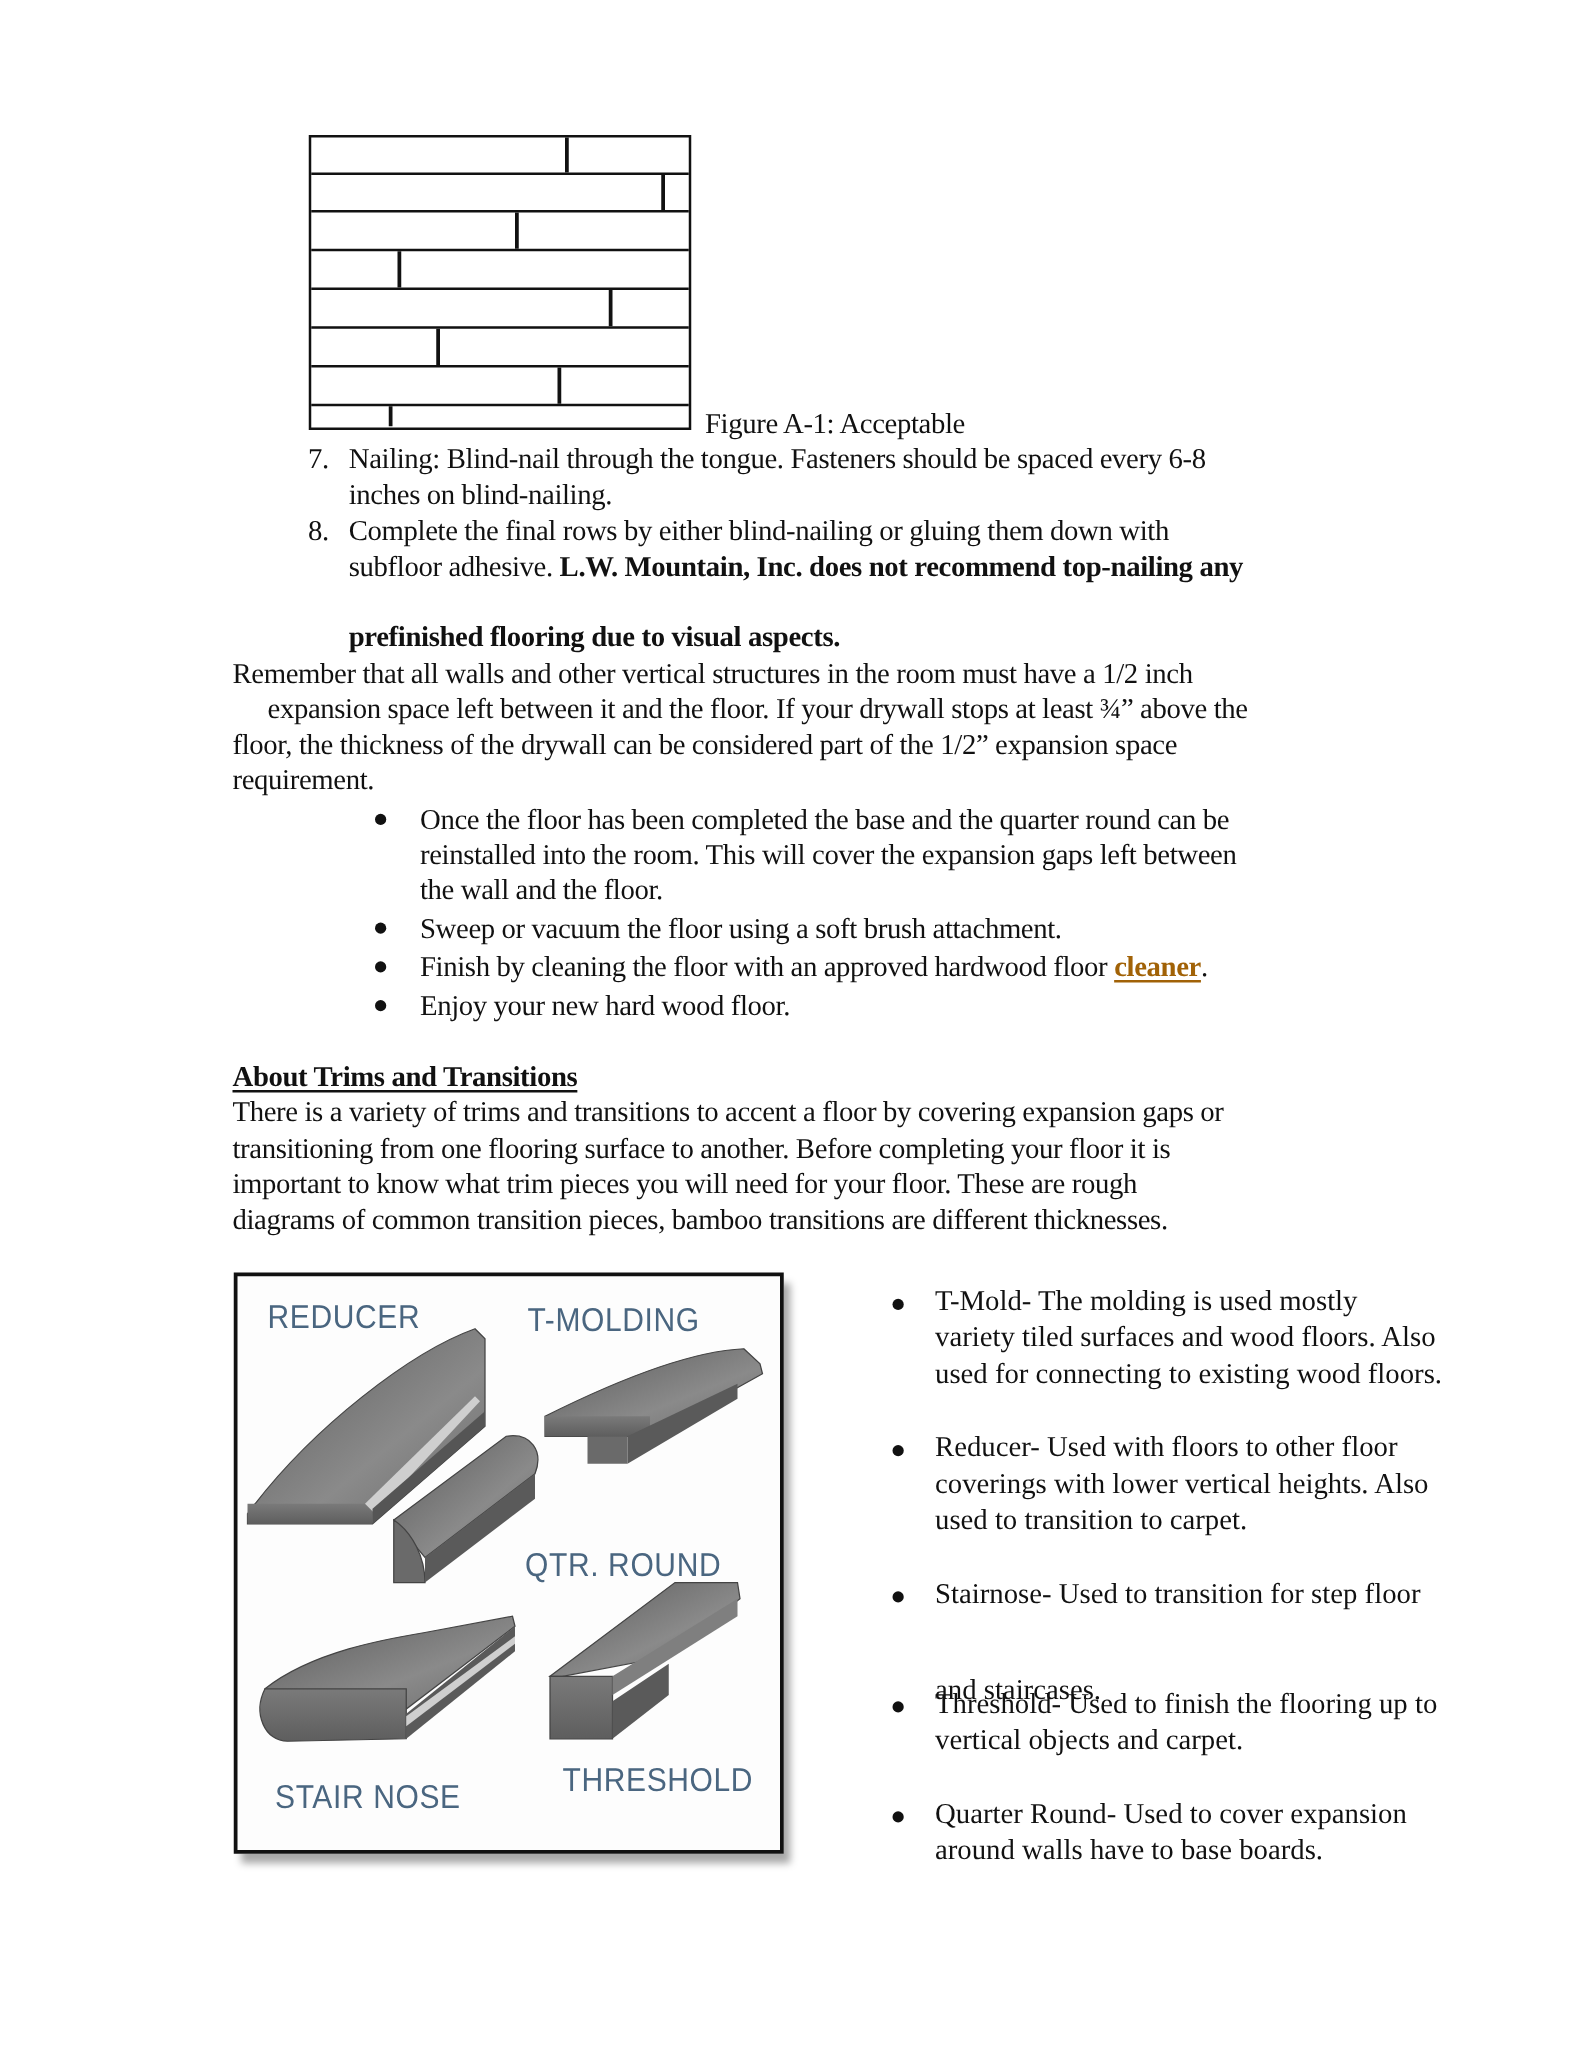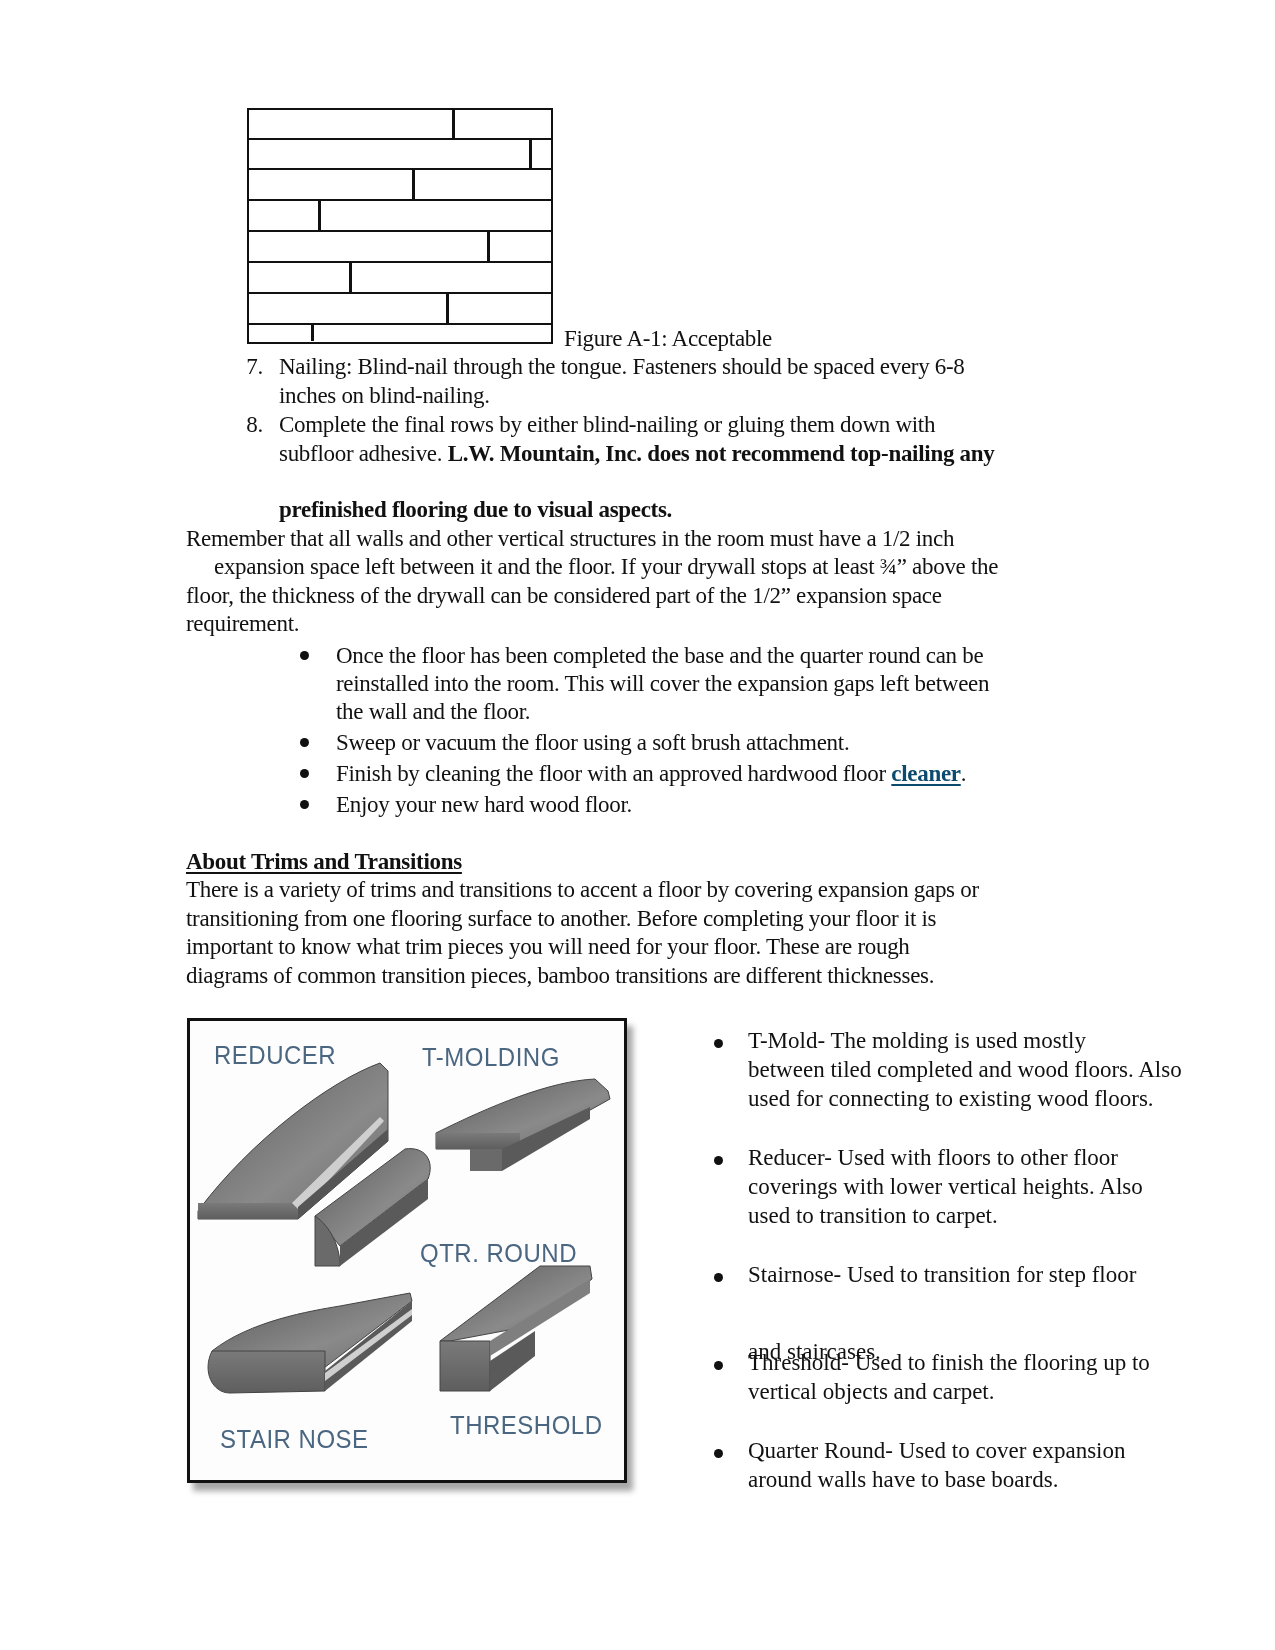--- a/index.html
+++ b/index.html
@@ -81,21 +81,21 @@
 <div>
   <div class="bullet-dot" style="left:300px;top:651px;"></div>
   <div class="line" style="left:336px;top:642px;">Once the floor has been completed the base and the quarter round can be</div>
   <div class="line" style="left:336px;top:670px;">reinstalled into the room. This will cover the expansion gaps left between</div>
   <div class="line" style="left:336px;top:698px;">the wall and the floor.</div>
 
   <div class="bullet-dot" style="left:300px;top:738px;"></div>
   <div class="line" style="left:336px;top:729px;">Sweep or vacuum the floor using a soft brush attachment.</div>
 
   <div class="bullet-dot" style="left:300px;top:769px;"></div>
-  <div class="line" style="left:336px;top:760px;"><span>Finish by cleaning the floor with an approved hardwood floor </span><a class="bold ul" style="color:#0c4a6e;">cleaner</a><span>.</span></div>
+  <div class="line" style="left:336px;top:760px;"><span>Finish by cleaning the floor with an approved hardwood floor </span><a class="bold ul" style="color:#a16207;">cleaner</a><span>.</span></div>
 
   <div class="bullet-dot" style="left:300px;top:800px;"></div>
   <div class="line" style="left:336px;top:791px;">Enjoy your new hard wood floor.</div>
 </div>
 
 <div class="line bold ul" style="left:186px;top:848px;">About Trims and Transitions</div>
 <div>
   <div class="line" style="left:186px;top:876px;">There is a variety of trims and transitions to accent a floor by covering expansion gaps or</div>
   <div class="line" style="left:186px;top:905px;">transitioning from one flooring surface to another. Before completing your floor it is</div>
   <div class="line" style="left:186px;top:933px;">important to know what trim pieces you will need for your floor. These are rough</div>
@@ -153,21 +153,21 @@
   <span class="trim-label" style="left:24px;top:20px;">REDUCER</span>
   <span class="trim-label" style="left:232px;top:22px;">T-MOLDING</span>
   <span class="trim-label" style="left:230px;top:218px;">QTR. ROUND</span>
   <span class="trim-label" style="left:30px;top:404px;">STAIR NOSE</span>
   <span class="trim-label" style="left:260px;top:390px;">THRESHOLD</span>
 </div>
 
 <div>
   <div class="bullet-dot" style="left:714px;top:1039px;"></div>
   <div class="rcol" style="top:1026px;">T-Mold- The molding is used mostly</div>
-  <div class="rcol" style="top:1055px;">between tiled completed and wood floors. Also</div>
+  <div class="rcol" style="top:1055px;">variety tiled surfaces and wood floors. Also</div>
   <div class="rcol" style="top:1084px;">used for connecting to existing wood floors.</div>
 
   <div class="bullet-dot" style="left:714px;top:1156px;"></div>
   <div class="rcol" style="top:1143px;">Reducer- Used with floors to other floor</div>
   <div class="rcol" style="top:1172px;">coverings with lower vertical heights. Also</div>
   <div class="rcol" style="top:1201px;">used to transition to carpet.</div>
 
   <div class="bullet-dot" style="left:714px;top:1273px;"></div>
   <div class="rcol" style="top:1260px;">Stairnose- Used to transition for step floor</div>
   <div class="rcol" style="top:1289px;margin-top:48px;">and staircases.</div>

